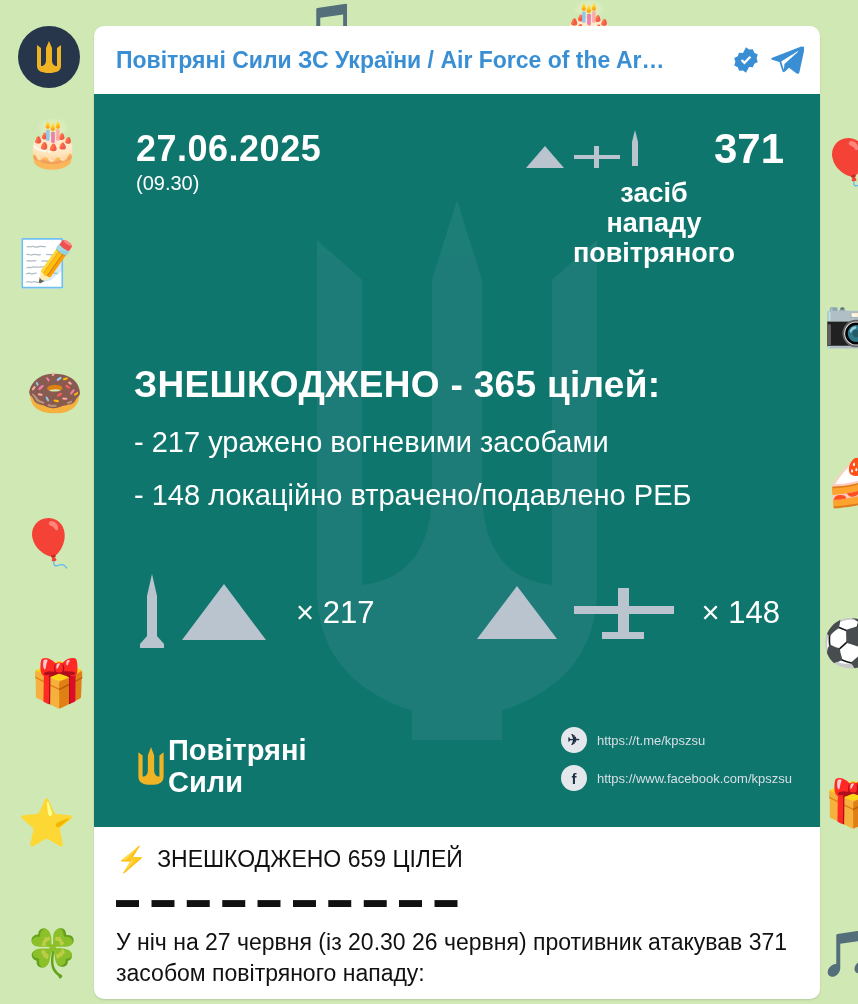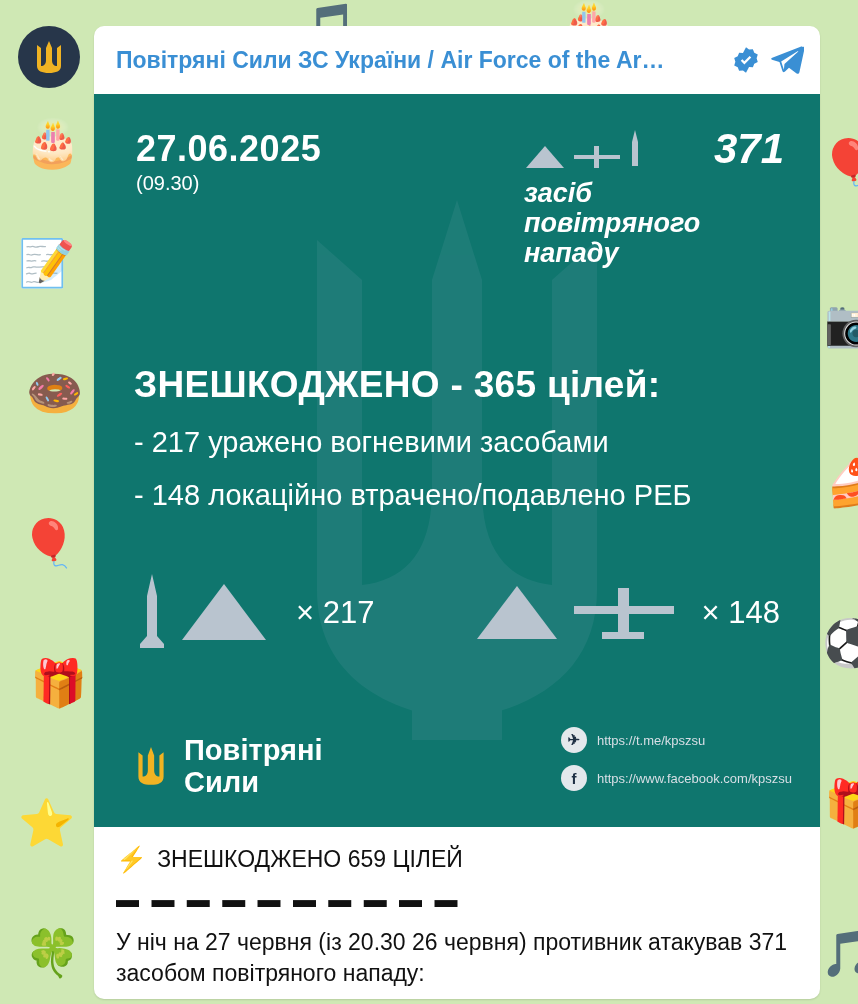--- a/index.html
+++ b/index.html
@@ -129,23 +129,22 @@
   }
   .poster-date .t {
     font-size: 20px;
     margin-top: 2px;
   }
 
   .poster-count {
     position: absolute;
     right: 36px;
     top: 30px;
-    text-align: left;
+    text-align: center;
     width: 260px;
-    font-style: italic;
   }
   .poster-count .row {
     display: flex;
     align-items: flex-end;
     justify-content: flex-start;
     gap: 16px;
     height: 46px;
   }
   .poster-count .icons {
     display: flex;
@@ -202,21 +201,20 @@
   .tally .spacer {
     flex: 1;
   }
 
   .poster-brand {
     position: absolute;
     left: 40px;
     bottom: 28px;
     display: flex;
     align-items: center;
-    gap: 16px;
   }
   .poster-brand .tryzub2 {
     color: #f0b323;
     font-size: 40px;
     font-weight: bold;
     line-height: 1;
   }
   .poster-brand .bt {
     font-size: 29px;
     font-weight: bold;
@@ -345,22 +343,22 @@
               <rect fill="#b9c4cf" x="22" y="2" width="5" height="22"></rect>
             </svg>
             <svg width="14" height="40" viewBox="0 0 14 40">
               <path fill="#b9c4cf" d="M7 0 L10 12 L10 36 L4 36 L4 12 Z"></path>
             </svg>
           </span>
           <span class="num">371</span>
         </div>
         <div class="cap">
           <div>засіб</div>
+          <div>нападу</div>
           <div>повітряного</div>
-          <div>нападу</div>
         </div>
       </div>
 
       <div class="poster-main">
         <div class="headline">ЗНЕШКОДЖЕНО - 365 цілей:</div>
         <div class="line">- 217 уражено вогневими засобами</div>
         <div class="line">- 148 локаційно втрачено/подавлено РЕБ</div>
       </div>
 
       <div class="tally">

